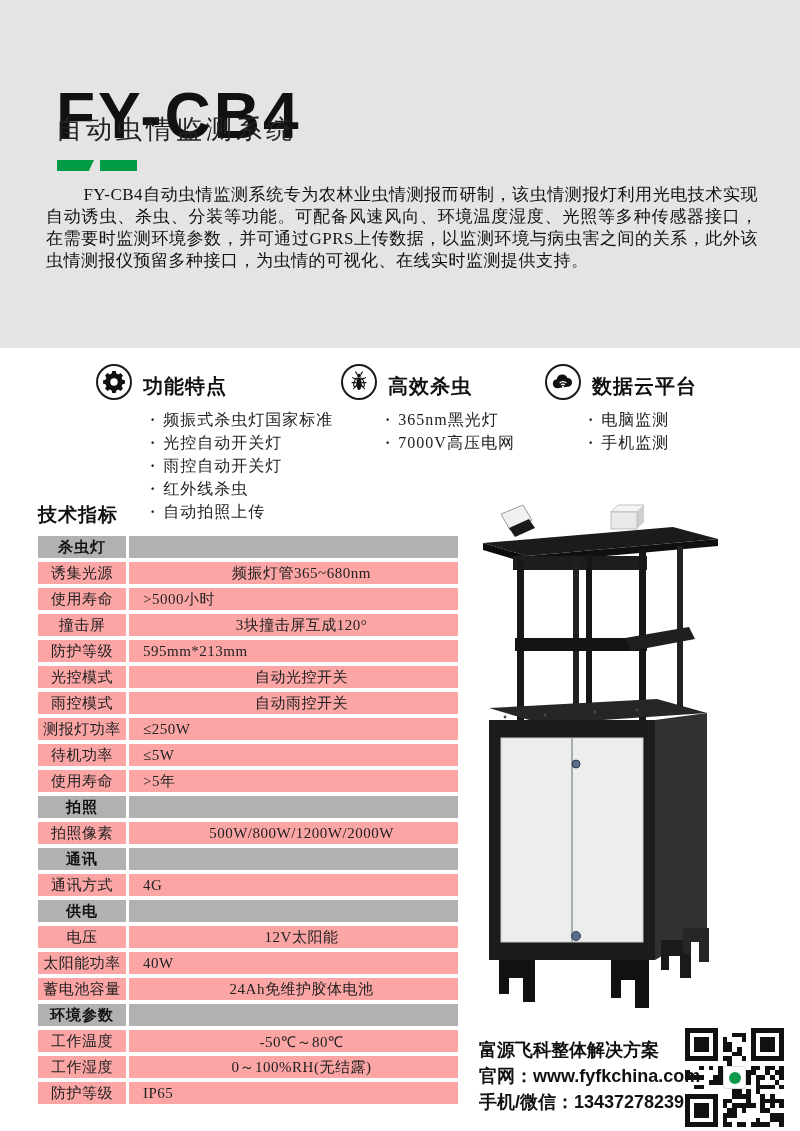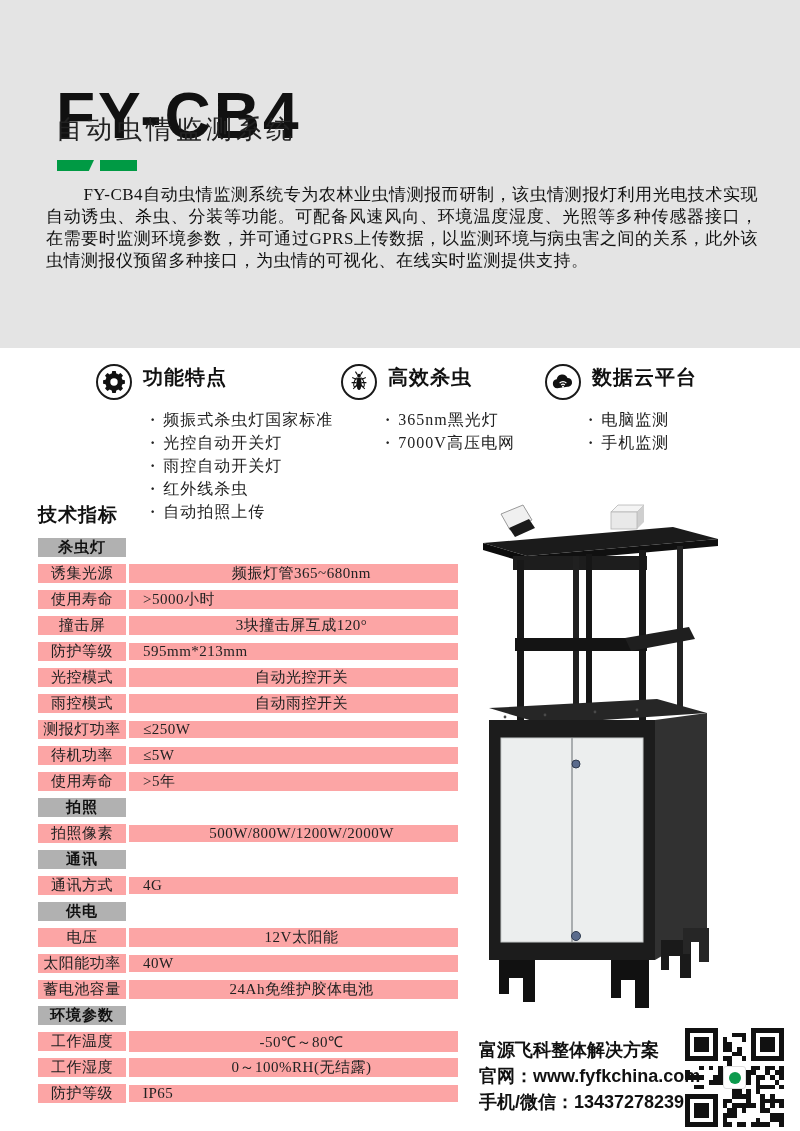--- a/index.html
+++ b/index.html
@@ -32,41 +32,41 @@
   .bar { width:37px; height:11px; background:#009a44; }
   .bar.skew { clip-path:polygon(0 0, 100% 0, 86% 100%, 0 100%); }
   .desc {
     position:absolute; left:46px; top:184px; width:712px;
     font-size:17px; line-height:22px; letter-spacing:0.5px;
     text-align:justify; text-indent:2.2em; color:#111;
     font-family:"Liberation Serif", serif;
   }
   
   .feature-col { position:absolute; top:364px; }
-  .feat-head { display:flex; align-items:flex-start; gap:11px; }
+  .feat-head { display:flex; align-items:flex-end; gap:11px; }
   .feat-icon {
     width:36px; height:36px; border:2px solid #1a1a1a; border-radius:50%;
     background:#fff; display:flex; align-items:center; justify-content:center;
     flex:0 0 36px;
   }
   .feat-title { font-size:20px; font-weight:bold; color:#111; letter-spacing:1px; }
   .feat-list { list-style:none; margin-top:8px; }
   .feat-item {
     font-size:16px; line-height:23px; color:#222; letter-spacing:1px;
     font-family:"Liberation Serif", serif;
   }
   .feat-item::before { content:"·"; font-weight:bold; margin-right:7px; }
   #feature-0 { left:96px; } #feature-0 .feat-list { margin-left:54px; }
   #feature-1 { left:341px; } #feature-1 .feat-list { margin-left:44px; }
   #feature-2 { left:545px; } #feature-2 .feat-list { margin-left:43px; }
   
   .specs { position:absolute; left:38px; top:502px; width:420px; }
   .specs-title { font-size:19px; font-weight:bold; color:#111; letter-spacing:1px; }
   .spec-rows { margin-top:8px; display:flex; flex-direction:column; gap:4px; }
-  .spec-row { display:flex; gap:3px; height:22px;align-items:center; }
+  .spec-row { display:flex; gap:3px; height:22px; }
   .spec-row .cell { display:flex; align-items:center; }
   .spec-row .label { width:88px; justify-content:center; }
   .spec-row .value { flex:1; padding-left:14px; }
   .spec-row .value.center { justify-content:center; padding-left:16px; }
   .spec-row.data .cell { background:#fca5a5; font-family:"Liberation Serif", serif; font-size:15px; color:#222; letter-spacing:0.5px; }
   .spec-row.section .cell { background:#b1b1b1; }
   .spec-row.section .label { font-size:15px; font-weight:bold; color:#111; letter-spacing:1px; }
   
   .device { position:absolute; left:425px; top:498px; width:370px; height:520px; }
   

